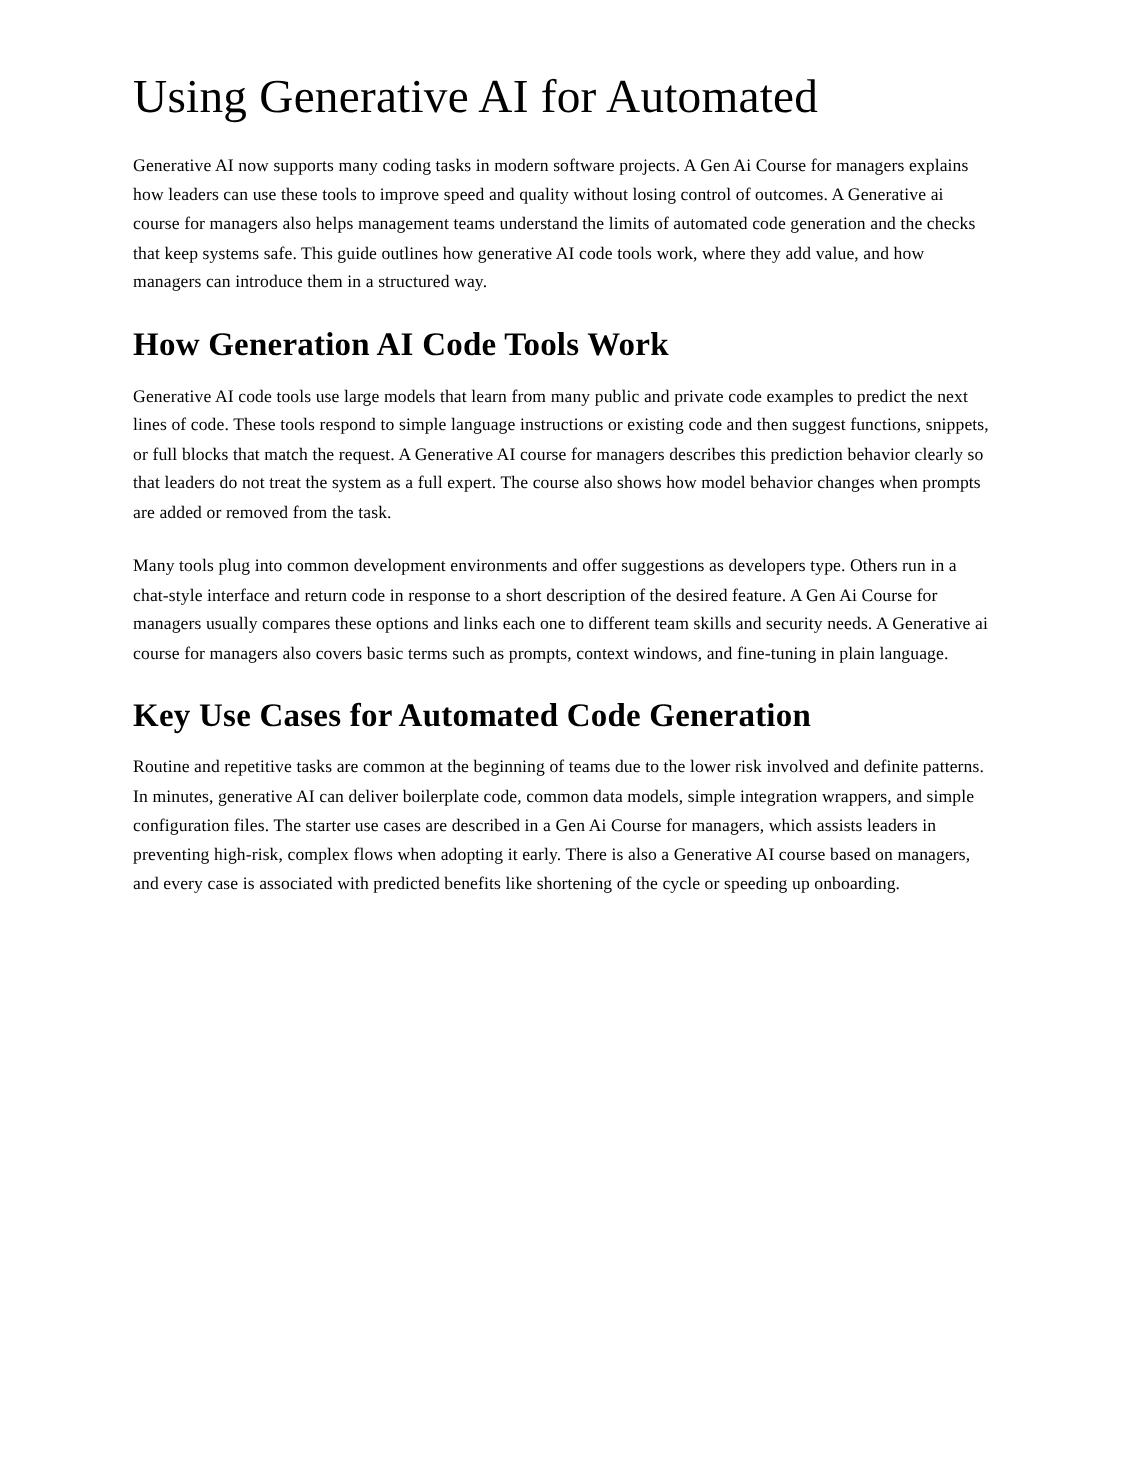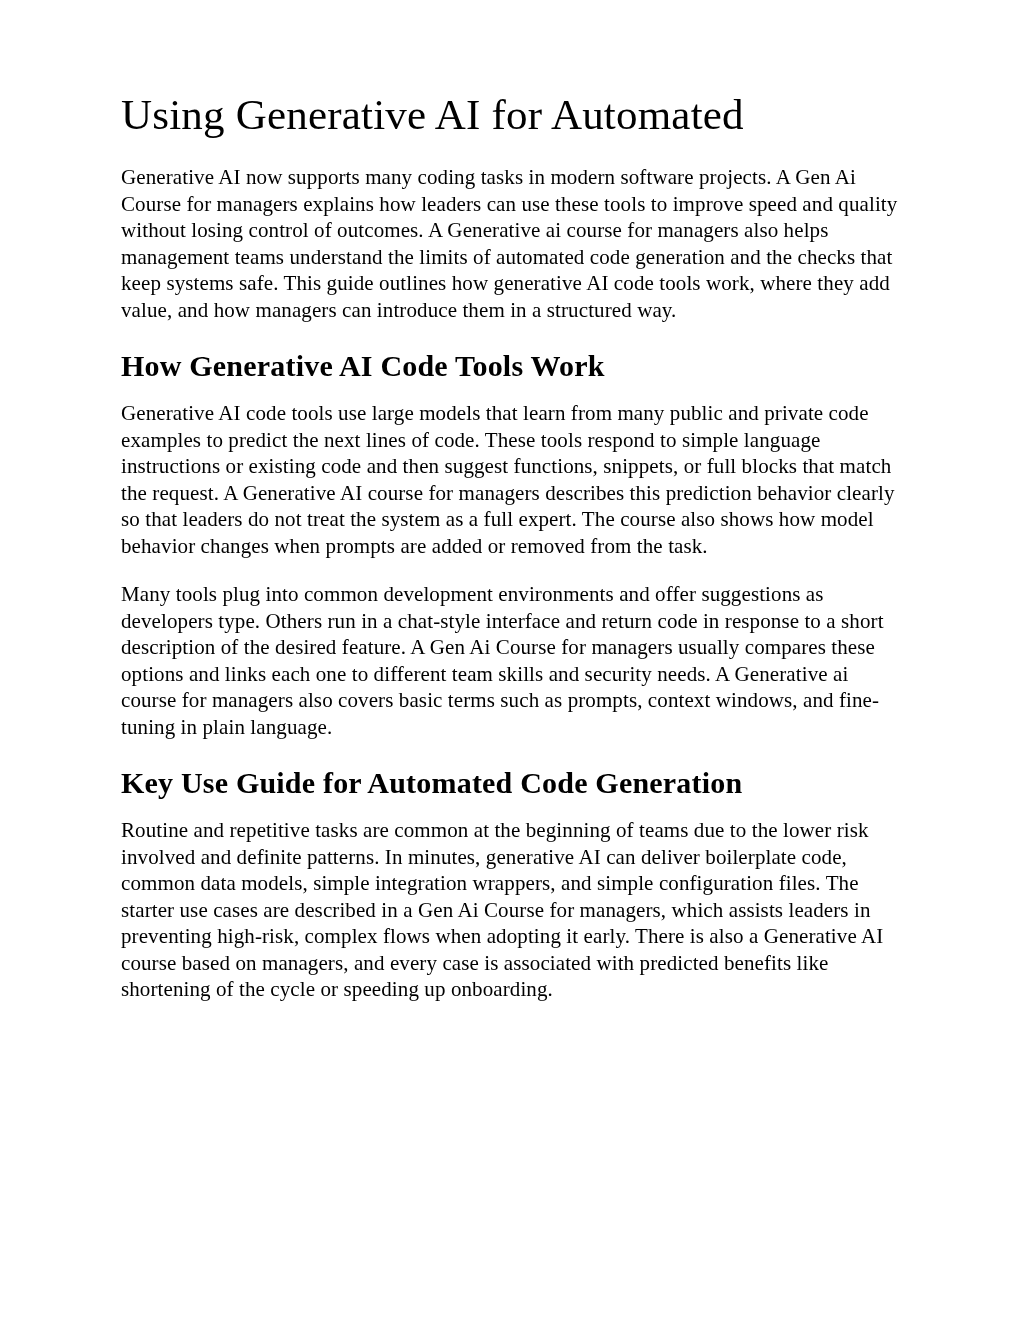--- a/index.html
+++ b/index.html
@@ -4,33 +4,33 @@
 <style>
   * { margin: 0; padding: 0; box-sizing: border-box; }
   html, body { background: #ffffff; }
   .page {
     position: relative;
     width: 1024px;
     height: 1325px;
     background: #ffffff;
     color: #000000;
     font-family: "Liberation Serif", "DejaVu Serif", serif;
-    padding: 86px 121px 0 121px;
+    padding: 60px 121px 0 121px;
     overflow: hidden;
   }
   .doc-title {
     font-size: 43px;
     line-height: 57px;
     font-weight: 400;
     letter-spacing: 0.2px;
     margin: 0 0 21px 0;
   }
   .title-line { white-space: nowrap; }
   .body-para {
-    font-size: 21px;
+    font-size: 16px;
     line-height: 26.5px;
     margin: 0 0 22px 0;
     letter-spacing: 0.1px;
   }
   .section-heading {
     font-size: 30px;
     line-height: 40px;
     font-weight: 700;
     letter-spacing: 0.2px;
     white-space: nowrap;
@@ -41,23 +41,23 @@
 <body>
 
 <div class="page">
 
   <h1 class="doc-title">
     <div class="title-line">Using Generative AI for Automated</div>
   </h1>
 
   <p class="body-para">Generative AI now supports many coding tasks in modern software projects. A Gen Ai Course for managers explains how leaders can use these tools to improve speed and quality without losing control of outcomes. A Generative ai course for managers also helps management teams understand the limits of automated code generation and the checks that keep systems safe. This guide outlines how generative AI code tools work, where they add value, and how managers can introduce them in a structured way.</p>
 
-  <h2 class="section-heading">How Generative AI Code Tools Work</h2>
+  <h2 class="section-heading">How Generation AI Code Tools Work</h2>
 
   <p class="body-para">Generative AI code tools use large models that learn from many public and private code examples to predict the next lines of code. These tools respond to simple language instructions or existing code and then suggest functions, snippets, or full blocks that match the request. A Generative AI course for managers describes this prediction behavior clearly so that leaders do not treat the system as a full expert. The course also shows how model behavior changes when prompts are added or removed from the task.</p>
 
   <p class="body-para">Many tools plug into common development environments and offer suggestions as developers type. Others run in a chat-style interface and return code in response to a short description of the desired feature. A Gen Ai Course for managers usually compares these options and links each one to different team skills and security needs. A Generative ai course for managers also covers basic terms such as prompts, context windows, and fine-tuning in plain language.</p>
 
-  <h2 class="section-heading">Key Use Guide for Automated Code Generation</h2>
+  <h2 class="section-heading">Key Use Cases for Automated Code Generation</h2>
 
   <p class="body-para">Routine and repetitive tasks are common at the beginning of teams due to the lower risk involved and definite patterns. In minutes, generative AI can deliver boilerplate code, common data models, simple integration wrappers, and simple configuration files. The starter use cases are described in a Gen Ai Course for managers, which assists leaders in preventing high-risk, complex flows when adopting it early. There is also a Generative AI course based on managers, and every case is associated with predicted benefits like shortening of the cycle or speeding up onboarding.</p>
 
 </div>
 
 </body></html>

